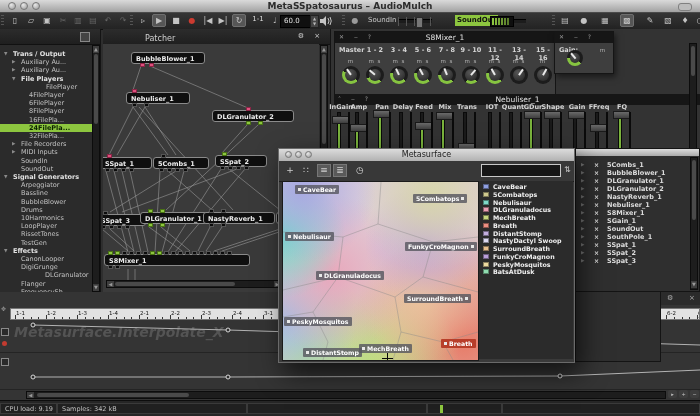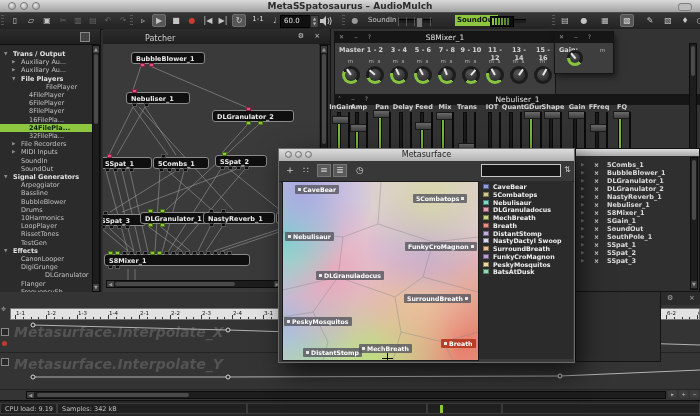--- a/index.html
+++ b/index.html
@@ -666,21 +666,20 @@
         <div class="rlabel" style="left: 656px;">6-2</div>
         <div class="rtick" style="left: 655px; height: 4px;"></div>
         <div class="rtick" style="left: 662.75px; height: 2px;"></div>
         <div class="rtick" style="left: 670.5px; height: 2px;"></div>
         <div class="rtick" style="left: 678.25px; height: 2px;"></div>
         <div class="rlabel" style="left: 687px;">6-3</div>
         <div class="rtick" style="left: 686px; height: 4px;"></div>
       </div>
     <div class="lane-name" style="left:14px;top:32px">Metasurface.Interpolate_X</div>
     <div class="lane-div" style="top:60px"></div>
-    <div class="lane-name" style="left:14px;top:64px">Metasurface.Interpolate_Y</div>
     <div class="lane-div" style="top:97px"></div>
     <svg id="env-svg" width="700" height="108">
         <polyline points="33,33 228,38 700,53" fill="none" stroke="#b2b2b2" stroke-width="1"></polyline>
         <circle cx="33" cy="33" r="2" fill="#2e2e2e" stroke="#d8d8d8" stroke-width="1"></circle>
         <circle cx="228" cy="38" r="2" fill="#2e2e2e" stroke="#d8d8d8" stroke-width="1"></circle>
         <polyline points="33,85 228,85 560,84 700,78" fill="none" stroke="#b2b2b2" stroke-width="1"></polyline>
         <circle cx="33" cy="85" r="2" fill="#2e2e2e" stroke="#d8d8d8" stroke-width="1"></circle>
         <circle cx="228" cy="85" r="2" fill="#2e2e2e" stroke="#d8d8d8" stroke-width="1"></circle>
         <circle cx="560" cy="84" r="2" fill="#2e2e2e" stroke="#d8d8d8" stroke-width="1"></circle>
       </svg>

